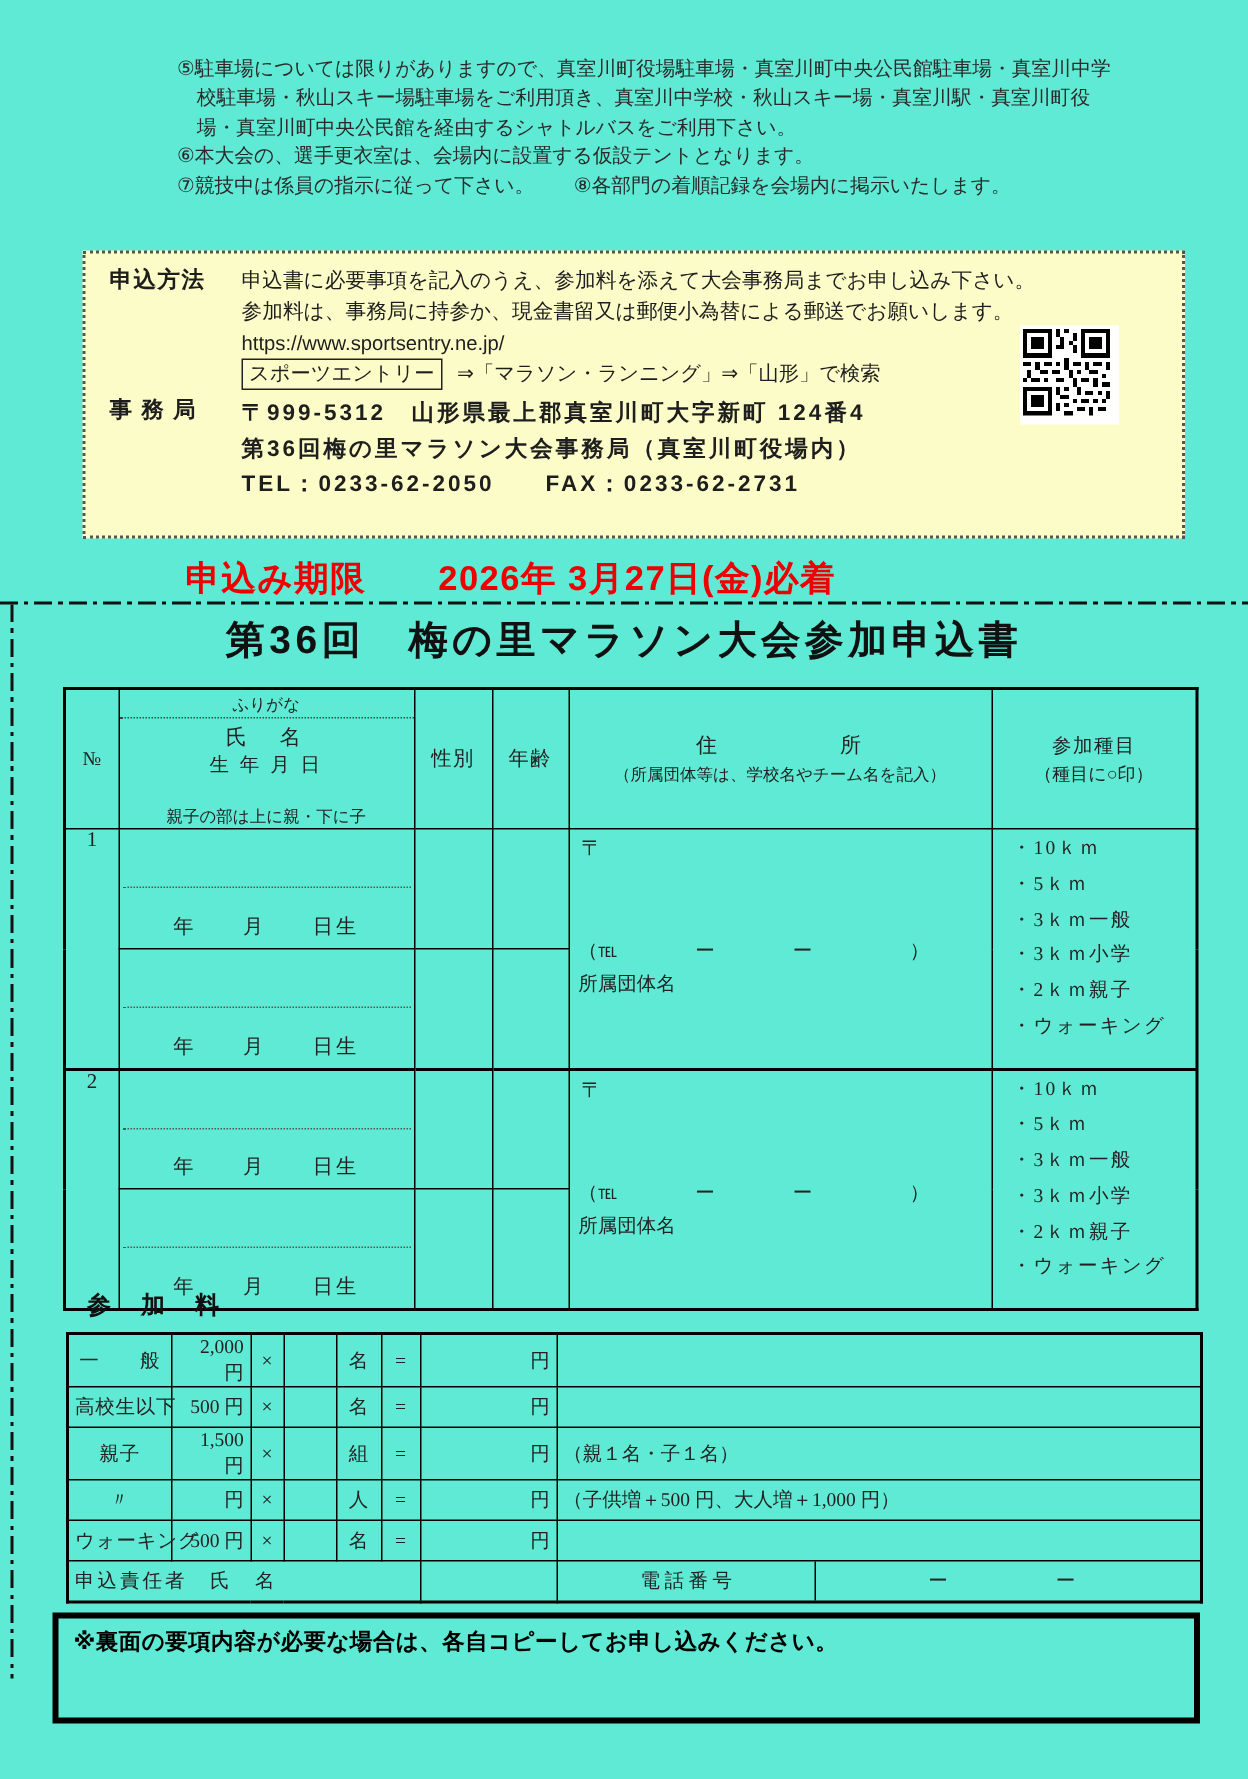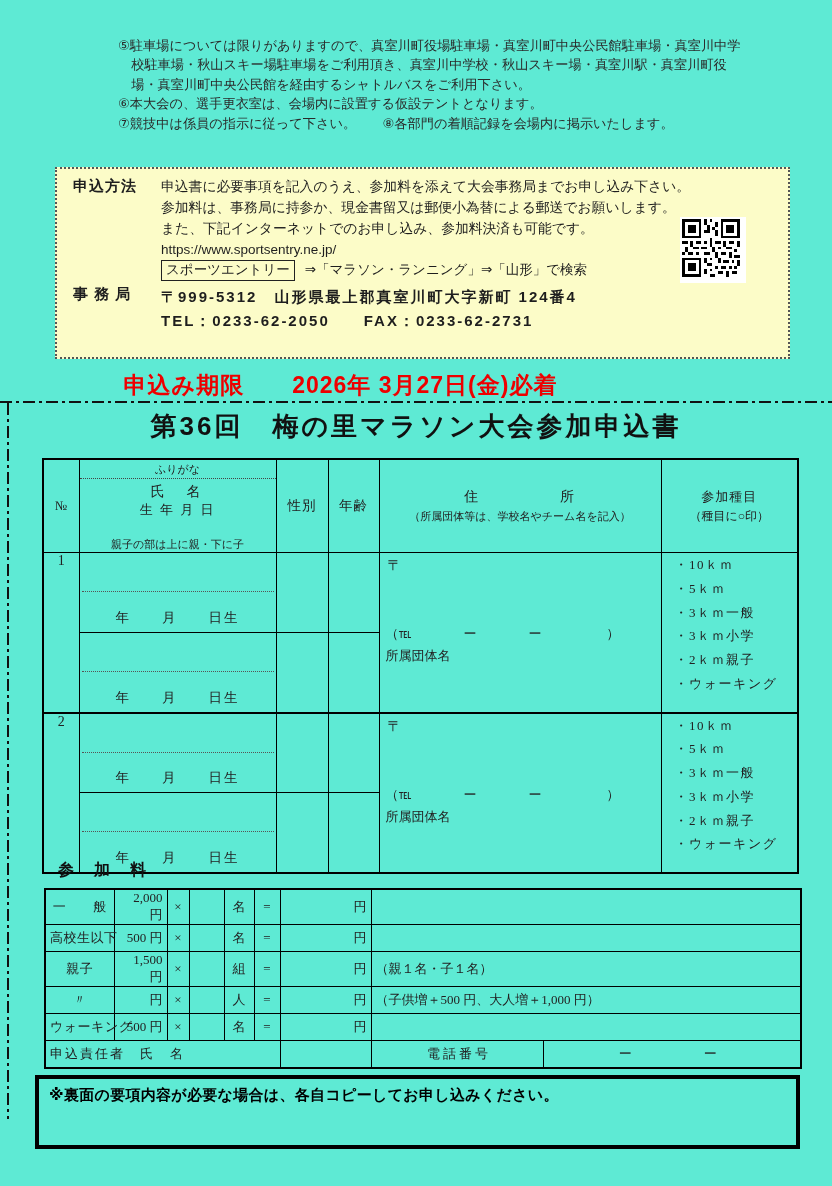--- a/index.html
+++ b/index.html
@@ -109,31 +109,31 @@
     <div class="note-item">⑦競技中は係員の指示に従って下さい。　　⑧各部門の着順記録を会場内に掲示いたします。</div>
   </div>
 
   <div class="info-box">
     <div class="info-grid">
       <div class="info-label">申込方法</div>
       <div>
         <div class="method-lines">
           <div>申込書に必要事項を記入のうえ、参加料を添えて大会事務局までお申し込み下さい。</div>
           <div>参加料は、事務局に持参か、現金書留又は郵便小為替による郵送でお願いします。</div>
-          <div>また、下記インターネットでのお申し込み、参加料決済も可能です。</div>
         </div>
         <div class="url-line">https://www.sportsentry.ne.jp/</div>
         <div class="entry-line">
           <span class="entry-boxed">スポーツエントリー</span>
           <span>⇒「マラソン・ランニング」⇒「山形」で検索</span>
         </div>
       </div>
       <div class="info-label office-label">事 務 局</div>
       <div class="office-lines">
         <div>〒999-5312　山形県最上郡真室川町大字新町 124番4</div>
+        <div>第36回梅の里マラソン大会事務局（真室川町役場内）</div>
         <div>TEL：0233-62-2050　　FAX：0233-62-2731</div>
       </div>
     </div>
     <div class="qr">
       <svg width="58" height="58" viewBox="0 0 21 21" shape-rendering="crispEdges" xmlns="http://www.w3.org/2000/svg">
         <rect width="21" height="21" fill="#fff"></rect>
         <path fill="#000" d="M0 0h7v7H0z"></path>
           <path fill="#fff" d="M1 1h5v5H1z"></path>
           <path fill="#000" d="M2 2h3v3H2z"></path>
         <path fill="#000" d="M14 0h7v7h-7z"></path>

